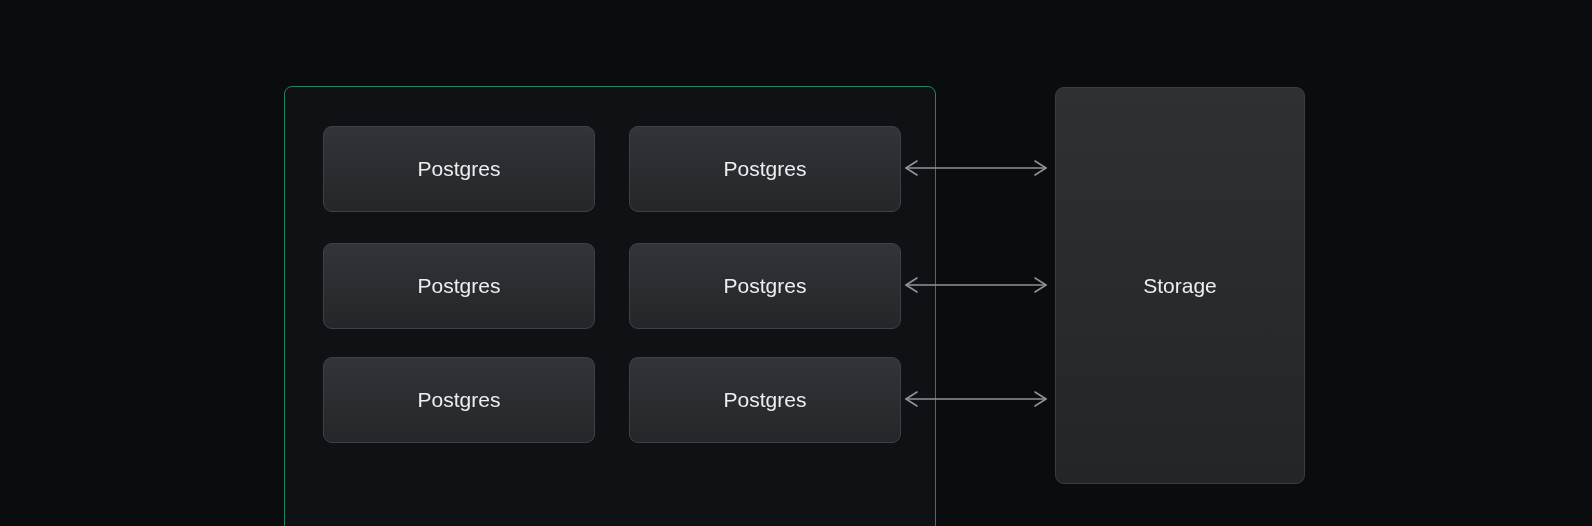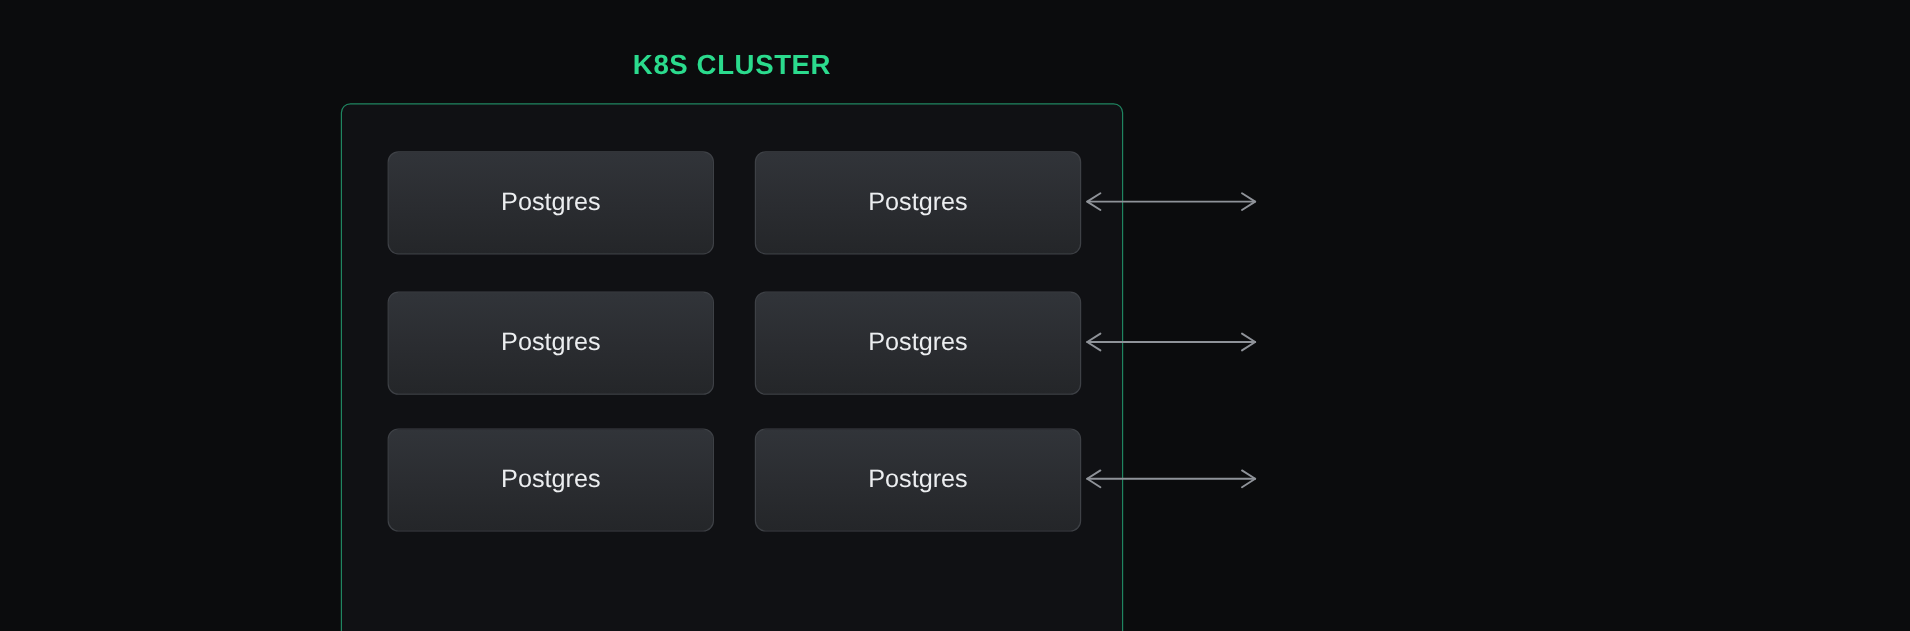--- a/index.html
+++ b/index.html
@@ -69,21 +69,20 @@
     left: 0; top: 0;
     width: 1592px; height: 526px;
     pointer-events: none;
   }
 </style>
 </head>
 <body>
 
 <div class="stage">
 
-  <div class="cluster-title">K8S CLUSTER</div>
 
   <div class="cluster-box">
     <div class="node c1 r1">
       <span>Postgres</span>
     </div>
     <div class="node c2 r1">
       <span>Postgres</span>
     </div>
     <div class="node c1 r2">
       <span>Postgres</span>
@@ -112,14 +111,17 @@
         <path d="M1035 278 L1046 285 L1035 292"></path>
       </g>
       <g>
         <path d="M906 399 L1046 399"></path>
         <path d="M917 392 L906 399 L917 406"></path>
         <path d="M1035 392 L1046 399 L1035 406"></path>
       </g>
     </g>
   </svg>
 
+  <div class="storage-box">
+    <span>Storage</span>
+  </div>
 
 </div>
 
 </body></html>

